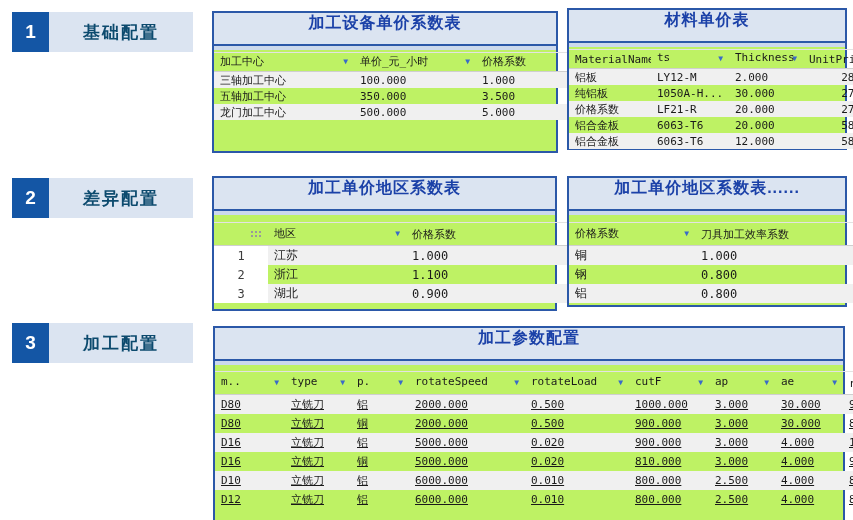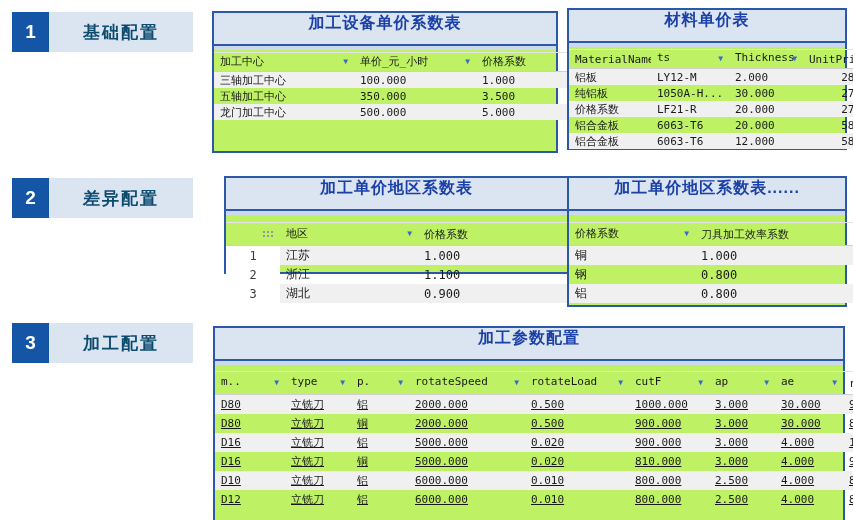--- a/index.html
+++ b/index.html
@@ -137,21 +137,21 @@
               <td>铝合金板</td>
               <td>6063-T6</td>
               <td>12.000</td>
               <td style="text-align: right;">58.000</td>
             </tr>
           </tbody>
         </table>
     </div>
   </div>
 
-  <div class="widget" style="left:224px;top:176px;width:345px;height:98px;">
+  <div class="widget" style="left:212px;top:176px;width:345px;height:135px;">
     <div class="widget-title">加工单价地区系数表</div>
     <div class="widget-sep"></div>
     <div class="widget-body roomy">
       <table class="t-big">
           <thead>
             <tr>
               <th class="corner" style="width: 42px;"><span class="dots"></span></th>
               <th style="width: 126px;"><span class="farrow">▼</span><span>地区</span></th>
               <th style="width: 168px;"><span>价格系数</span></th>
             </tr>

